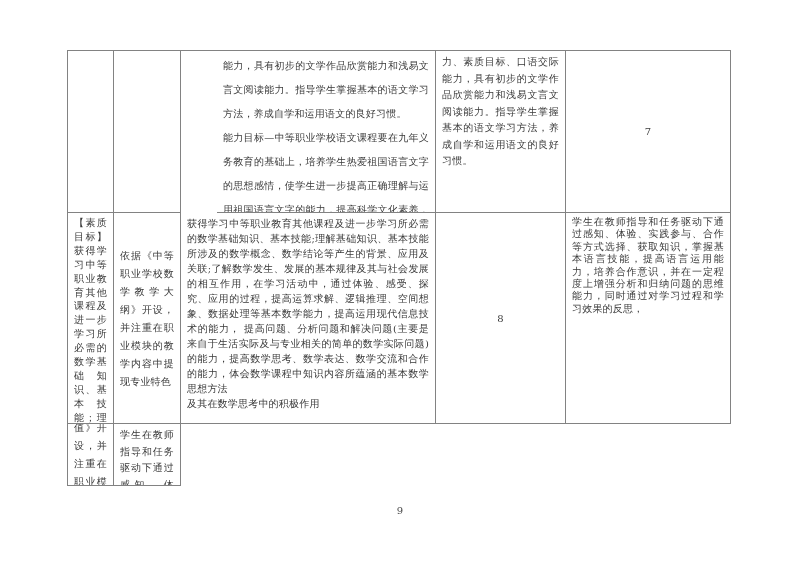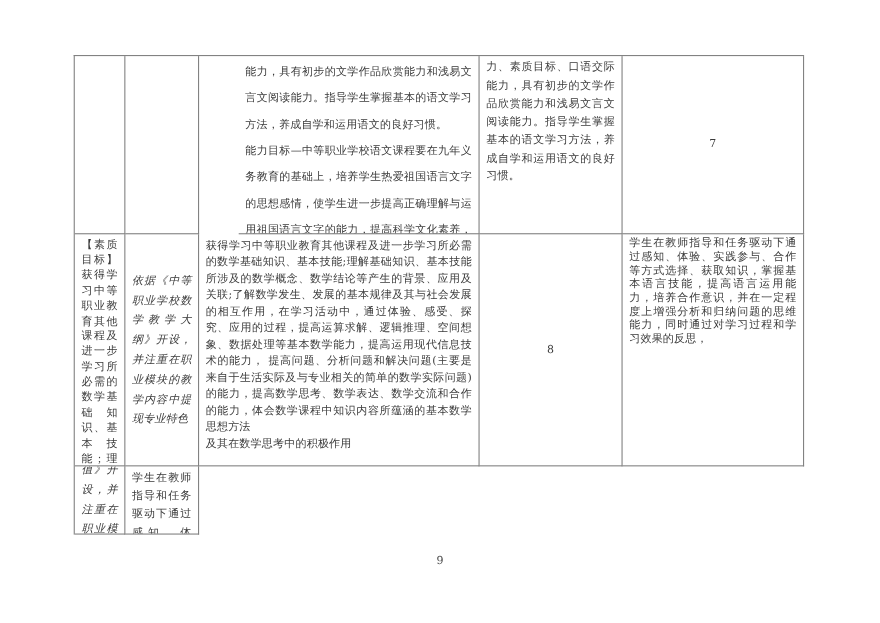--- a/index.html
+++ b/index.html
@@ -44,21 +44,20 @@
     display: flex;
     align-items: center;
     justify-content: center;
     text-align: center;
     padding: 0;
     white-space: normal;
   }
   .cell.vmid {
     display: flex;
     align-items: center;
-    font-style: italic;
   }
   .lh-r0-obj { line-height: 24px; margin-left: 36px; }
   .lh-r1-obj { line-height: 13.9px; font-family: Liberation Serif, serif; }
   .lh-r2-obj { line-height: 12.4px; }
   .lh-r0-req { line-height: 16.5px; }
   .lh-r1-req { line-height: 15px; }
   .lh-r2-req { line-height: 16.5px; }
   .lh-basis  { line-height: 18px; }
   .page-footer {
     position: absolute;

